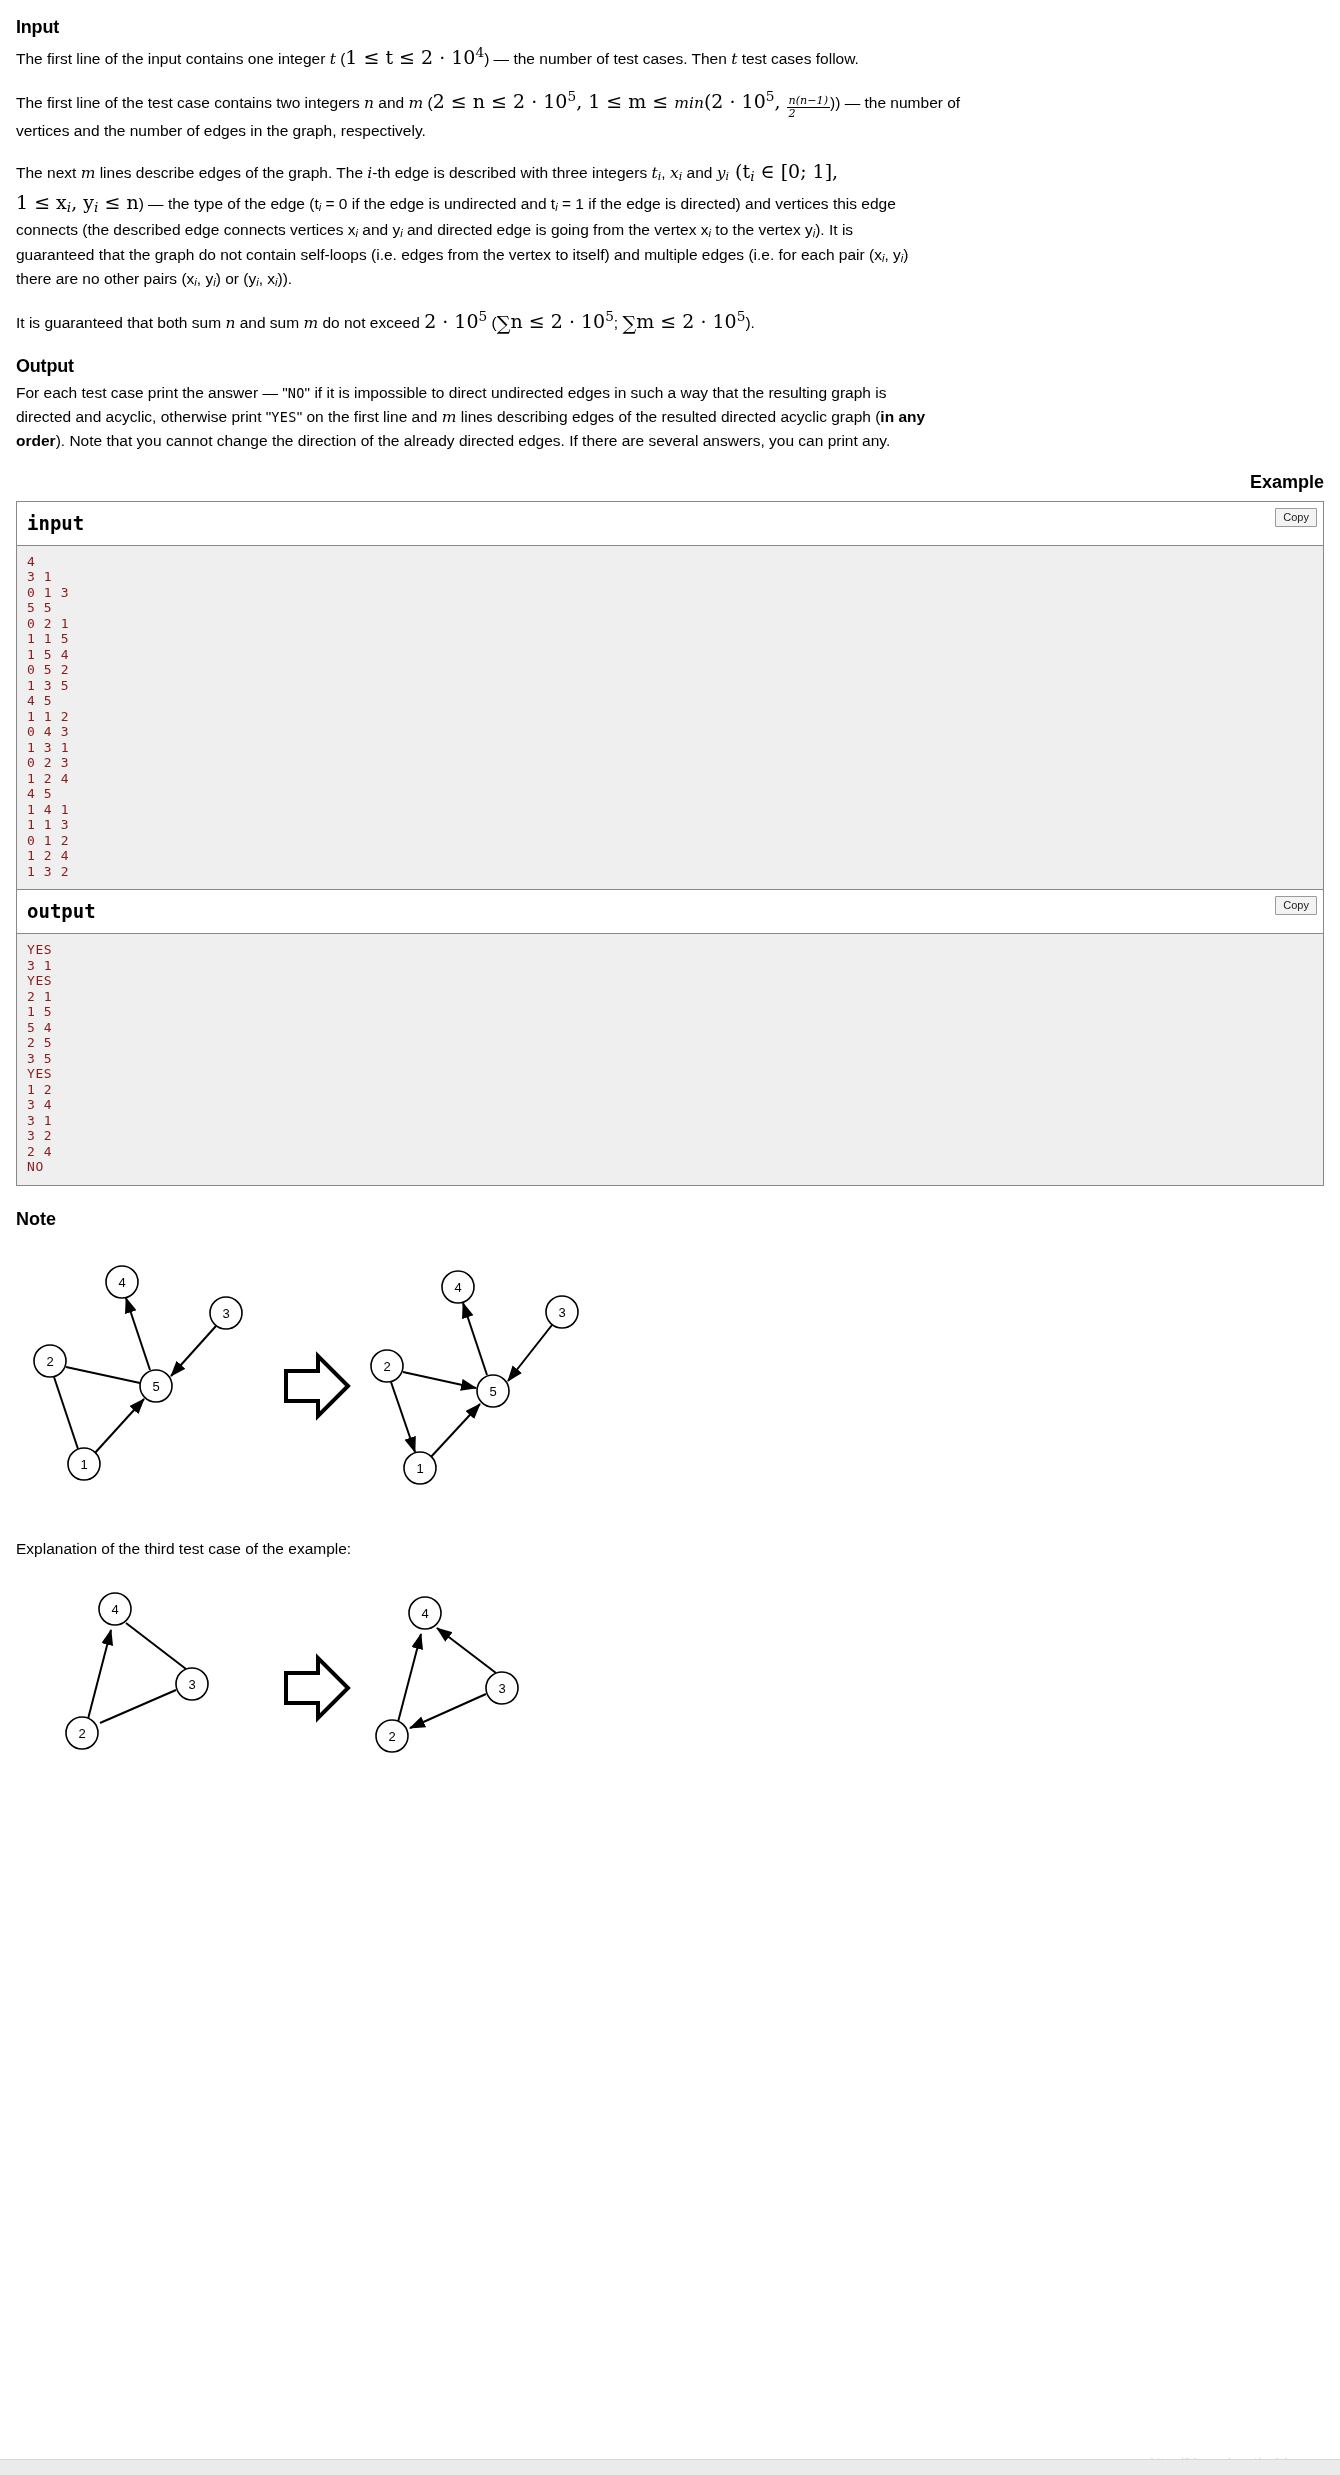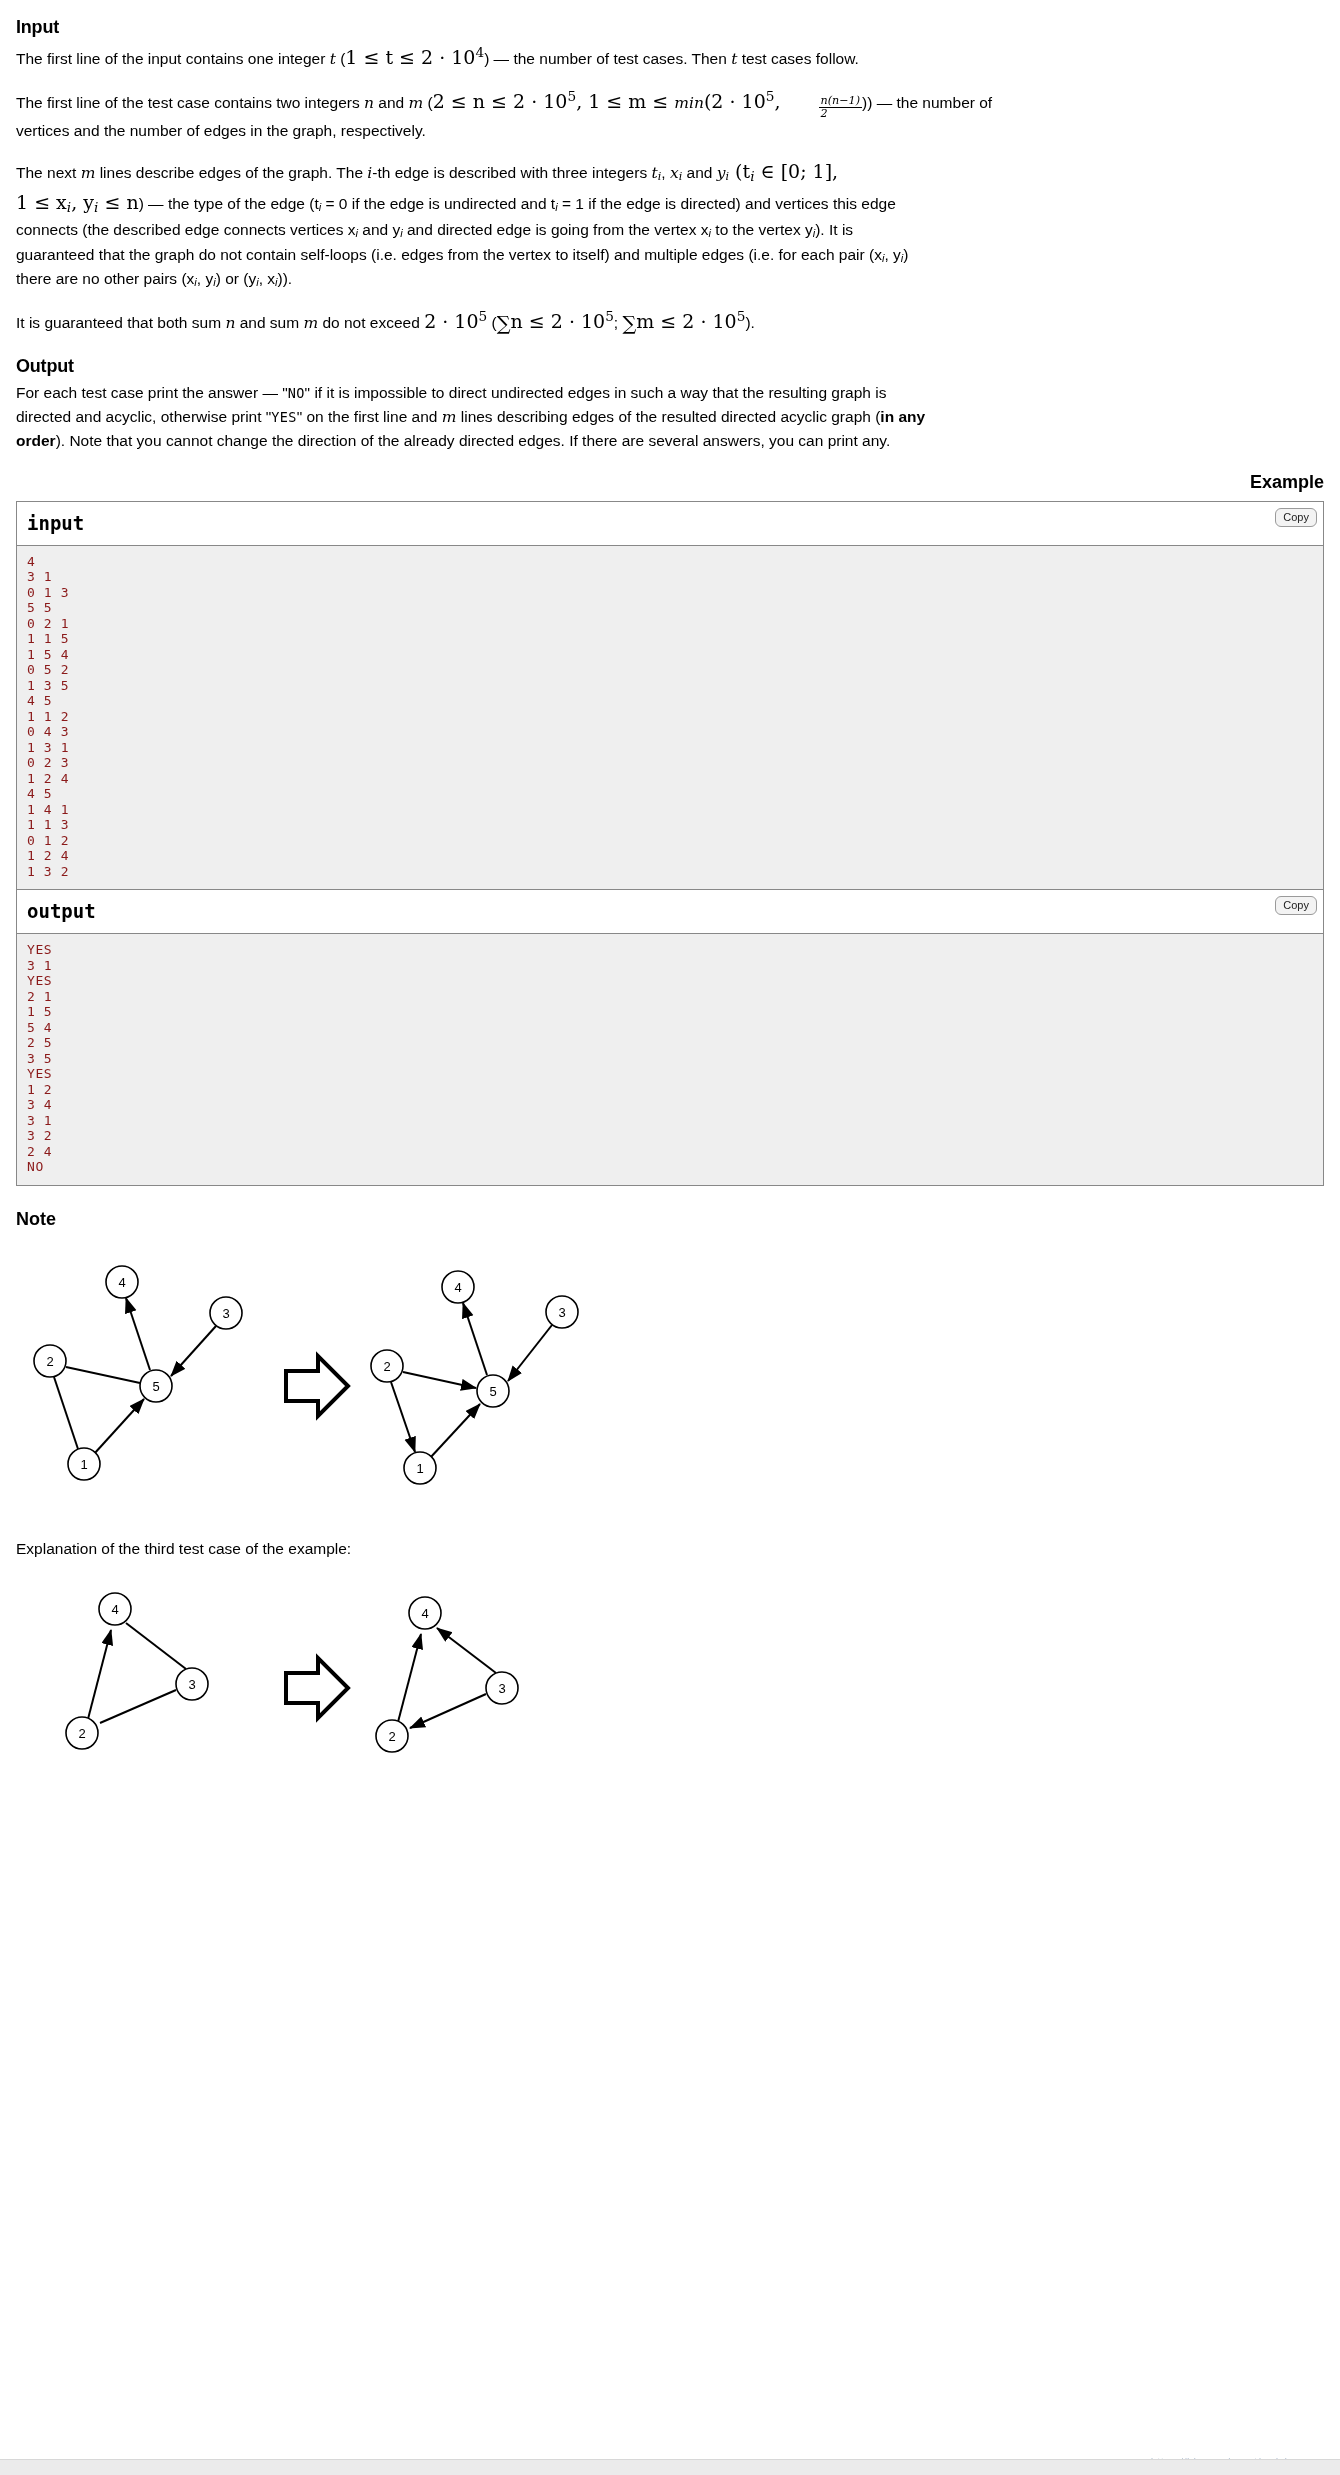--- a/index.html
+++ b/index.html
@@ -47,21 +47,20 @@
     font-size: 13.5px;
     letter-spacing: 0.3px;
   }
   .frac {
     display: inline-block;
     vertical-align: -0.55em;
     text-align: left;
     font-family: "DejaVu Serif", "Liberation Serif", serif;
     font-style: italic;
     line-height: 1.05;
-    margin-left: 32px;
   }
   .frac .num { display: block; font-size: 0.72em; border-bottom: 1px solid #000; padding: 0 2px; }
   .frac .den { display: block; font-size: 0.72em; padding: 0 2px; }
   .sum {
     font-family: "DejaVu Serif", "Liberation Serif", serif;
     font-style: normal;
     font-size: 1.25em;
     vertical-align: -0.12em;
   }
 
@@ -91,21 +90,21 @@
   .copy-btn {
     position: absolute;
     right: 6px;
     top: 6px;
     font-family: "Liberation Sans", sans-serif;
     font-size: 11px;
     font-weight: normal;
     color: #222;
     background: #f3f3f3;
     border: 1px solid #9a9a9a;
-    border-radius: 6px;
+    border-radius: 1px;
     padding: 2px 7px 3px 7px;
     cursor: pointer;
   }
   pre.io {
     margin: 0;
     padding: 8px 10px 10px 10px;
     background: #efefef;
     color: #8b1a1a;
     font-family: "DejaVu Sans Mono", "Liberation Mono", monospace;
     font-size: 13px;

